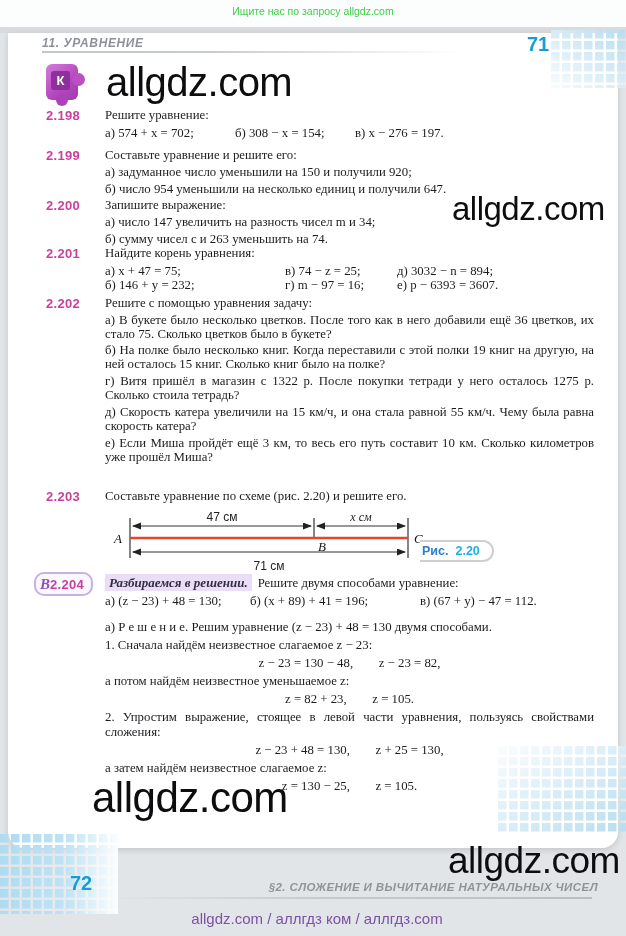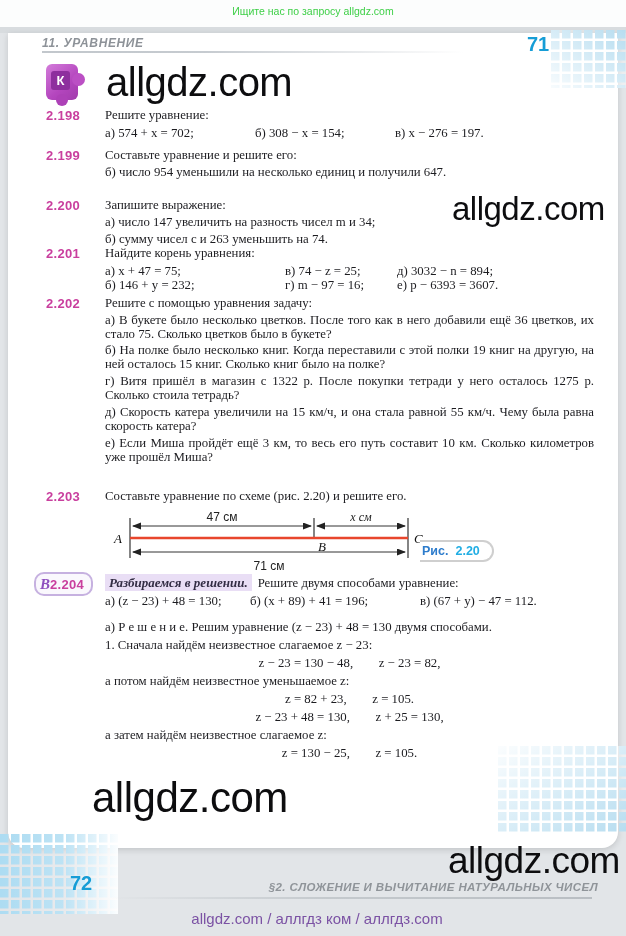--- a/index.html
+++ b/index.html
@@ -40,21 +40,21 @@
   .wm4{left:448px;top:840px;font-size:37px;}
   
   .prob{position:absolute;left:46px;width:548px;color:#1c1c20;}
   .pnum{position:absolute;left:0;top:0;font-weight:bold;font-size:13px;color:#c93f9e;
         letter-spacing:.3px;}
   .pbody{margin-left:59px;font-family:"Liberation Serif",serif;font-size:12.8px;
          line-height:14.6px;}
   .pbody p{margin:0 0 3px 0;}
   .ptitle{margin:0 0 3px 0;}
   .eqrow{display:grid;font-family:"Liberation Serif",serif;}
-  .cols198{grid-template-columns:130px 120px auto;gap:20px;}
+  .cols198{grid-template-columns:130px 120px auto;}
   .cols201{grid-template-columns:180px 112px auto;}
   .cols204{grid-template-columns:145px 170px auto;}
   .task{text-align:justify;line-height:13.9px;}
   
   .diagram{position:absolute;}
   .dim{font-family:"Liberation Sans",sans-serif;font-size:12px;fill:#222;text-anchor:middle;}
   .dim-i{font-style:italic;font-family:"Liberation Serif",serif;}
   .pt{font-style:italic;font-family:"Liberation Serif",serif;font-size:13px;fill:#111;}
   .figcap{position:absolute;left:420px;top:540px;border:2px solid #cfcfcf;border-left:none;
           border-radius:0 13px 13px 0;padding:2px 12px 2px 2px;font-weight:bold;
@@ -126,20 +126,21 @@
         <span>б) 308 − x = 154;</span>
         <span>в) x − 276 = 197.</span>
       </div>
     </div>
   </div>
 
   <div class="prob" style="top:148px">
     <span class="pnum">2.199</span>
     <div class="pbody">
       <p class="ptitle">Составьте уравнение и решите его:</p>
+      <p class="task">а) задуманное число уменьшили на 150 и получили 920;</p>
       <p class="task">б) число 954 уменьшили на несколько единиц и получили 647.</p>
     </div>
   </div>
 
   <div class="prob" style="top:198px">
     <span class="pnum">2.200</span>
     <div class="pbody">
       <p class="ptitle">Запишите выражение:</p>
       <p class="task">а) число 147 увеличить на разность чисел m и 34;</p>
       <p class="task">б) сумму чисел c и 263 уменьшить на 74.</p>
@@ -216,20 +217,21 @@
       <div class="eqrow cols204" style="margin-bottom:12px">
         <span>а) (z − 23) + 48 = 130;</span>
         <span>б) (x + 89) + 41 = 196;</span>
         <span>в) (67 + y) − 47 = 112.</span>
       </div>
       <p class="sol">а) Р е ш е н и е. Решим уравнение (z − 23) + 48 = 130 двумя способами.</p>
       <p class="sol">1. Сначала найдём неизвестное слагаемое z − 23:</p>
       <p class="ceq">z − 23 = 130 − 48,  z − 23 = 82,</p>
       <p class="sol">а потом найдём неизвестное уменьшаемое z:</p>
       <p class="ceq">z = 82 + 23,  z = 105.</p>
+      <p class="sol">2. Упростим выражение, стоящее в левой части уравнения, пользуясь свойствами сложения:</p>
       <p class="ceq">z − 23 + 48 = 130,  z + 25 = 130,</p>
       <p class="sol">а затем найдём неизвестное слагаемое z:</p>
       <p class="ceq">z = 130 − 25,  z = 105.</p>
     </div>
   </div>
 
   <div class="wm wm3">allgdz.com</div>
 
   <svg class="chk" style="left:498px;top:746px" width="128" height="88">
     <defs>

